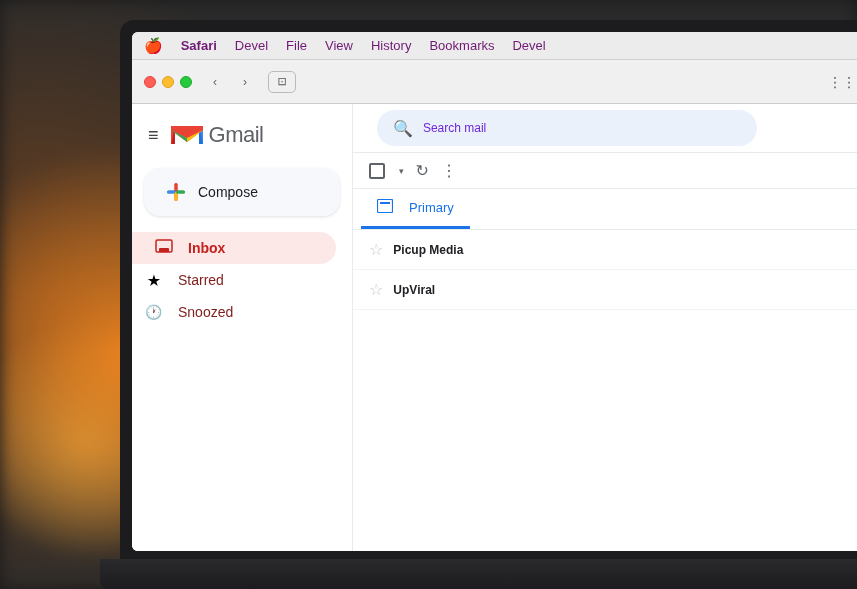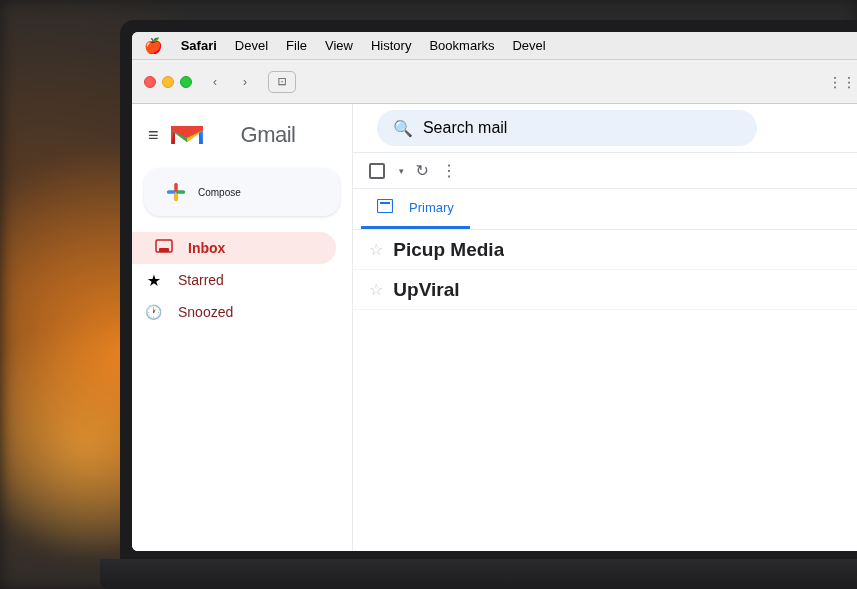--- a/index.html
+++ b/index.html
@@ -75,21 +75,21 @@
       border-bottom: 1px solid #d0d0d0;
     }
 
     .menubar-apple {
       font-size: 15px;
       color: #1a1a1a;
     }
 
     .menubar-item {
       font-size: 13px;
-      color: #000000;
+      color: #701a75;
       font-weight: 500;
       white-space: nowrap;
     }
 
     .menubar-item.bold {
       font-weight: 700;
     }
 
     
     .safari-toolbar {
@@ -193,21 +193,20 @@
     .gmail-m {
       width: 36px;
       height: 26px;
     }
 
     .gmail-wordmark {
       font-size: 22px;
       font-weight: 400;
       color: #5f6368;
       letter-spacing: -0.5px;
-      margin-left: 32px;
     }
 
     .compose-btn {
       margin: 4px 12px 16px 12px;
       padding: 14px 22px;
       background: #f6f8fc;
       border-radius: 16px;
       display: flex;
       align-items: center;
       gap: 12px;
@@ -220,21 +219,21 @@
       color: #c5221f;
       font-weight: 300;
       display: flex;
       align-items: center;
       justify-content: center;
       width: 20px;
       height: 20px;
     }
 
     .compose-label {
-      font-size: 10px;
+      font-size: 14px;
       font-weight: 500;
       color: #202124;
     }
 
     .nav-item {
       display: flex;
       align-items: center;
       padding: 4px 16px 4px 12px;
       height: 32px;
       gap: 14px;
@@ -286,22 +285,22 @@
       gap: 10px;
       margin-left: 8px;
     }
 
     .search-icon {
       color: #5f6368;
       font-size: 16px;
     }
 
     .search-placeholder {
-      font-size: 16px;
-      color: #000000;
+      font-size: 12px;
+      color: #6d28d9;
     }
 
     .gmail-actions {
       display: flex;
       align-items: center;
       gap: 12px;
       padding: 8px 16px;
       border-bottom: 1px solid #e8eaed;
     }
 
@@ -372,21 +371,21 @@
       cursor: pointer;
       gap: 10px;
     }
 
     .email-star {
       font-size: 16px;
       color: #ccc;
     }
 
     .email-sender {
-      font-size: 19px;
+      font-size: 12px;
       font-weight: 600;
       color: #202124;
       min-width: 100px;
       overflow: hidden;
       text-overflow: ellipsis;
       white-space: nowrap;
     }
 
     
     .laptop-bottom {

